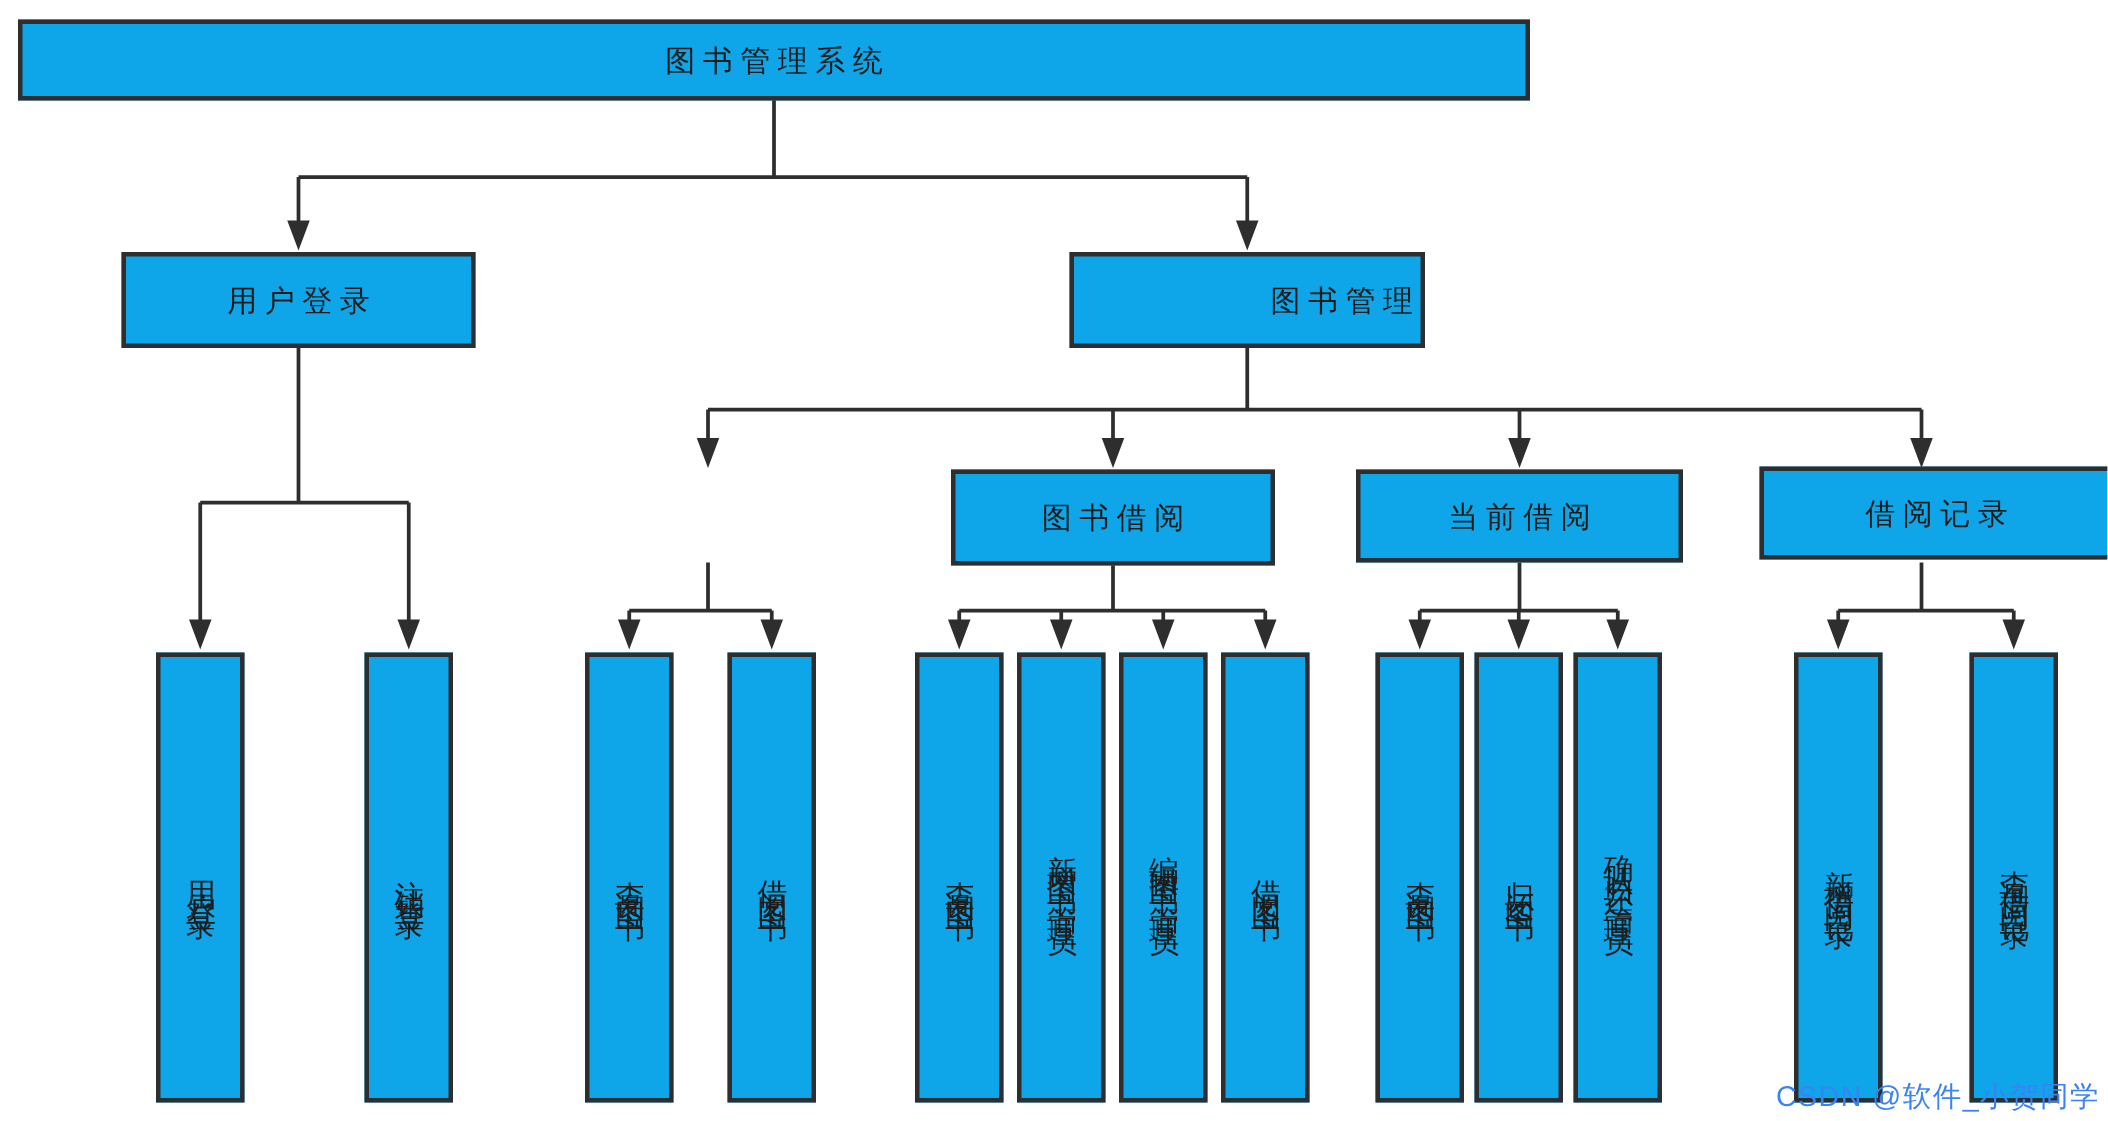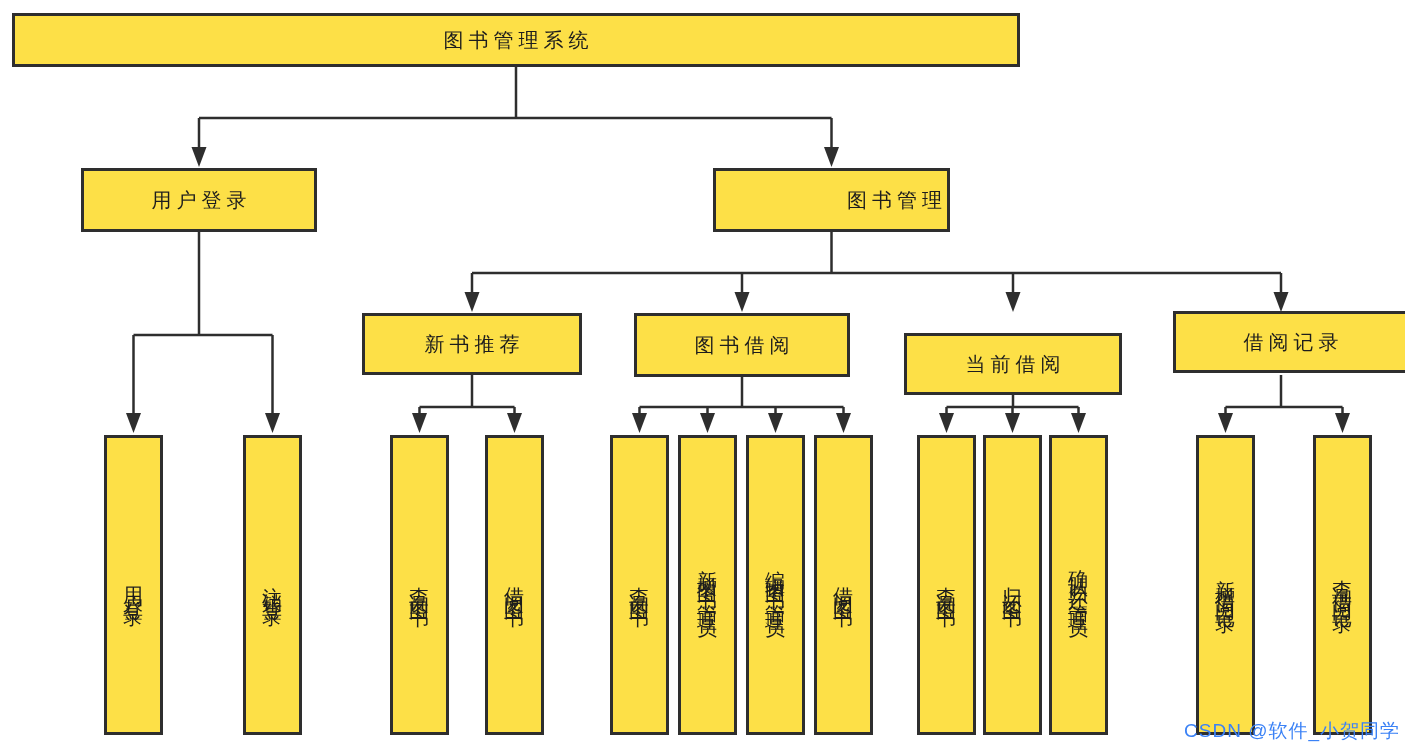--- a/index.html
+++ b/index.html
@@ -11,21 +11,21 @@
     font-family: "Liberation Sans", "DejaVu Sans", sans-serif;
     overflow: hidden;
   }
   #connectors {
     position: absolute;
     left: 0; top: 0;
     width: 1405px; height: 747px;
   }
   .box {
     position: absolute;
-    background: #fde047;
+    background: #0ea5e9;
     border: 3px solid #2e2e2e;
     box-sizing: border-box;
     display: flex;
     align-items: center;
     justify-content: center;
     color: #1d1d1d;
   }
   .h-label {
     font-size: 20px;
     letter-spacing: 5px;
@@ -41,21 +41,21 @@
     white-space: nowrap;
   }
   
   .b-root   { left:12px;  top:13px;  width:1008px; height:54px; }
   
   .b-login  { left:81px;  top:168px; width:236px;  height:64px; }
   .b-mgmt   { left:713px; top:168px; width:237px;  height:64px;justify-content:flex-end; }
   
   .b-rec    { left:362px;  top:313px; width:220px; height:62px; }
   .b-borrow { left:634px;  top:313px; width:216px; height:64px; }
-  .b-cur    { left:904px;  top:313px; width:218px; height:62px;margin-top:20px; }
+  .b-cur    { left:904px;  top:313px; width:218px; height:62px; }
   .b-rcd    { left:1173px; top:311px; width:236px; height:62px; }
   
   .leaf { top:435px; width:59px; height:300px; }
   .l1  { left:104px; }
   .l2  { left:243px; }
   .l3  { left:390px; }
   .l4  { left:485px; }
   .l5  { left:610px; }
   .l6  { left:678px; }
   .l7  { left:746px; }
@@ -162,23 +162,20 @@
     <span class="h-label">图书管理系统</span>
   </div>
 
   <div class="box b-login">
     <span class="h-label">用户登录</span>
   </div>
   <div class="box b-mgmt">
     <span class="h-label">图书管理</span>
   </div>
 
-  <div class="box b-rec">
-    <span class="h-label">新书推荐</span>
-  </div>
   <div class="box b-borrow">
     <span class="h-label">图书借阅</span>
   </div>
   <div class="box b-cur">
     <span class="h-label">当前借阅</span>
   </div>
   <div class="box b-rcd">
     <span class="h-label">借阅记录</span>
   </div>
 

